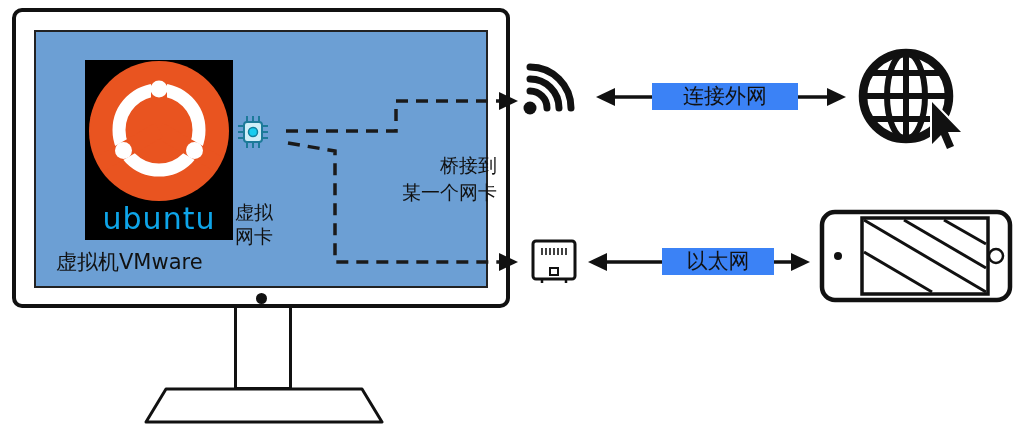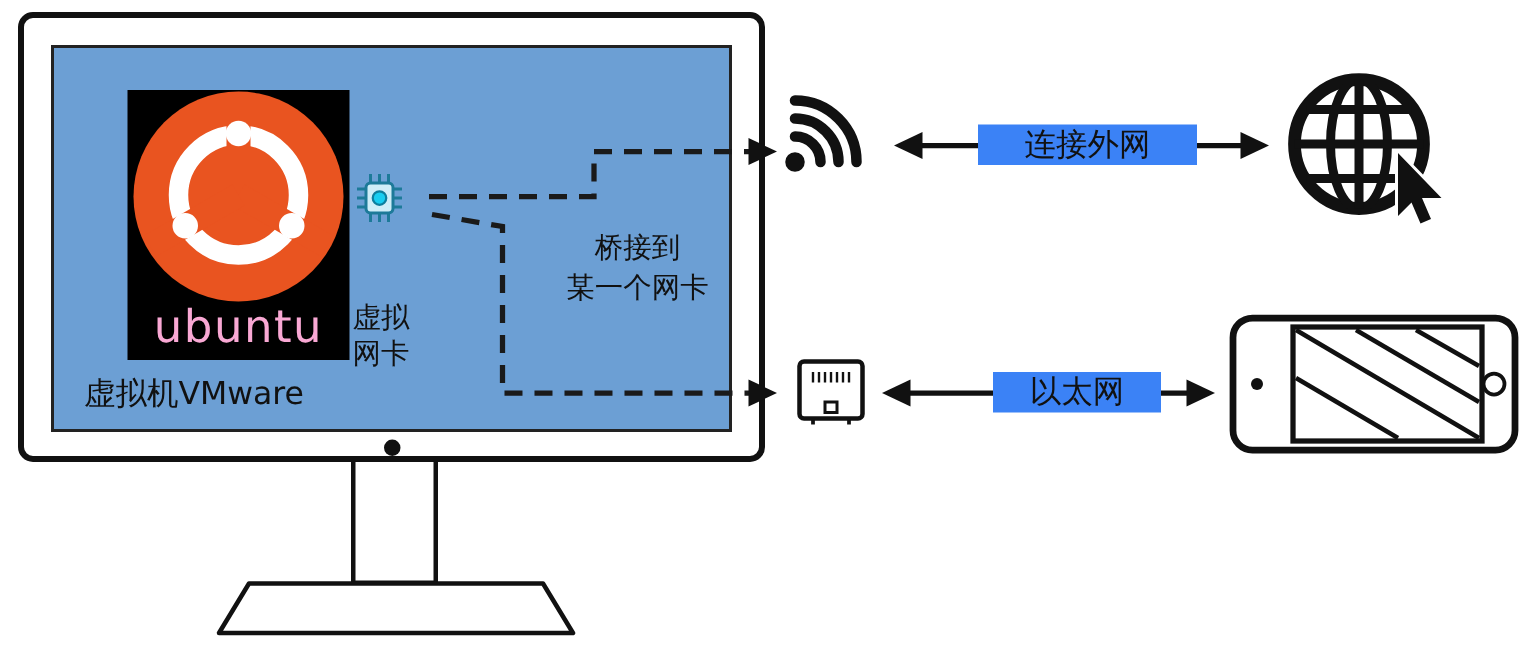--- a/index.html
+++ b/index.html
@@ -12,27 +12,27 @@
   .monitor-frame{left:12px;top:8px;width:498px;height:300px;border:4px solid #111;
     border-radius:10px;background:#fff;z-index:2;box-sizing:border-box;}
   .screen{position:absolute;left:18px;top:18px;width:454px;height:258px;background:#6C9FD4;
     border:2px solid #222;box-sizing:border-box;}
   .power-dot{position:absolute;left:240px;top:281px;width:11px;height:11px;border-radius:50%;background:#111;}
   .stand-neck{left:234px;top:304px;width:58px;height:86px;border:3px solid #111;background:#fff;
     z-index:1;box-sizing:border-box;}
   .base-svg{left:140px;top:386px;z-index:1;}
   
   .ubuntu-logo{position:absolute;left:49px;top:28px;width:148px;height:180px;background:#000;}
-  .ubuntu-word{position:absolute;left:0;top:141px;width:148px;text-align:center;color:#f9a8d4;
+  .ubuntu-word{position:absolute;left:0;top:141px;width:148px;text-align:center;color:#0ea5e9;
     font-size:30px;line-height:36px;letter-spacing:1px;}
   
   .nic-chip{position:absolute;left:202px;top:84px;}
   .nic-label{position:absolute;left:187px;top:128px;width:62px;text-align:center;
     font-size:19px;line-height:1.25;margin-top:41px;}
-  .bridge-note{position:absolute;left:317px;top:120px;width:144px;text-align:center;
+  .bridge-note{position:absolute;left:317px;top:120px;width:144px;text-align:right;
     font-size:19px;line-height:1.4;}
   .vm-label{position:absolute;left:20px;top:216px;width:184px;text-align:left;font-size:21px;}
   
   .wifi{left:516px;top:52px;}
   .eth{left:530px;top:238px;}
   .globe{left:852px;top:44px;}
   .tablet{left:818px;top:206px;}
   
   .overlay{position:absolute;left:0;top:0;z-index:5;pointer-events:none;}
   .dash{fill:none;stroke:#1a1a1a;stroke-width:3.5;stroke-dasharray:12 8;}

